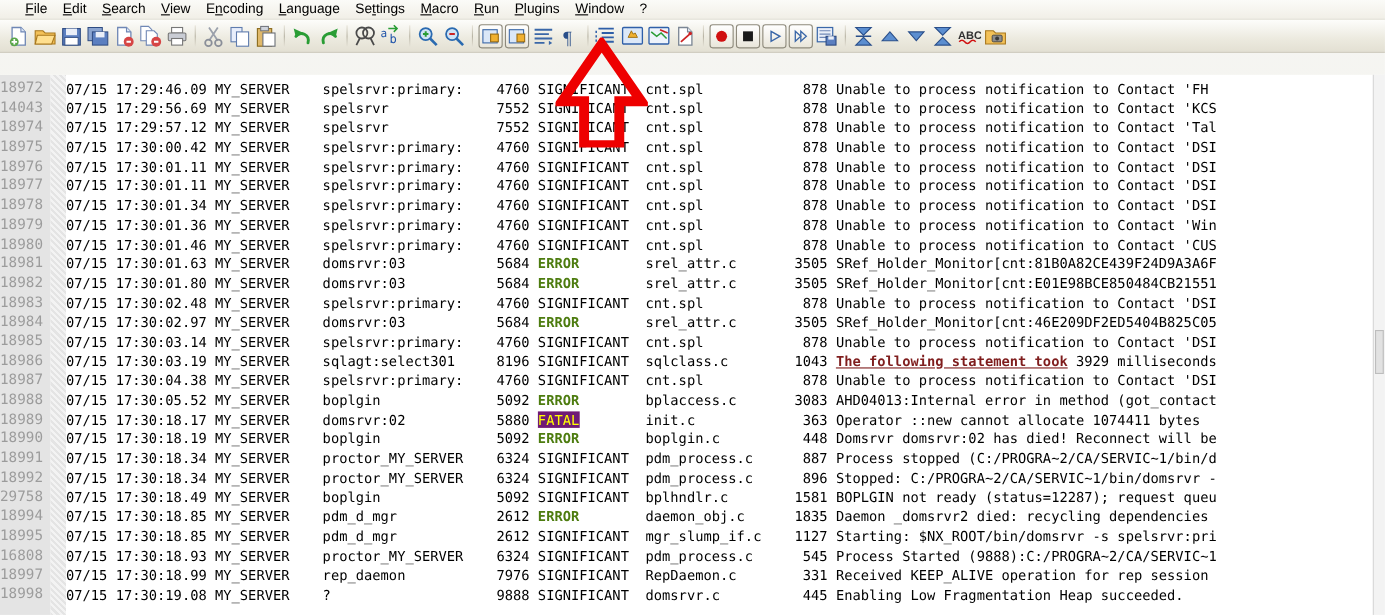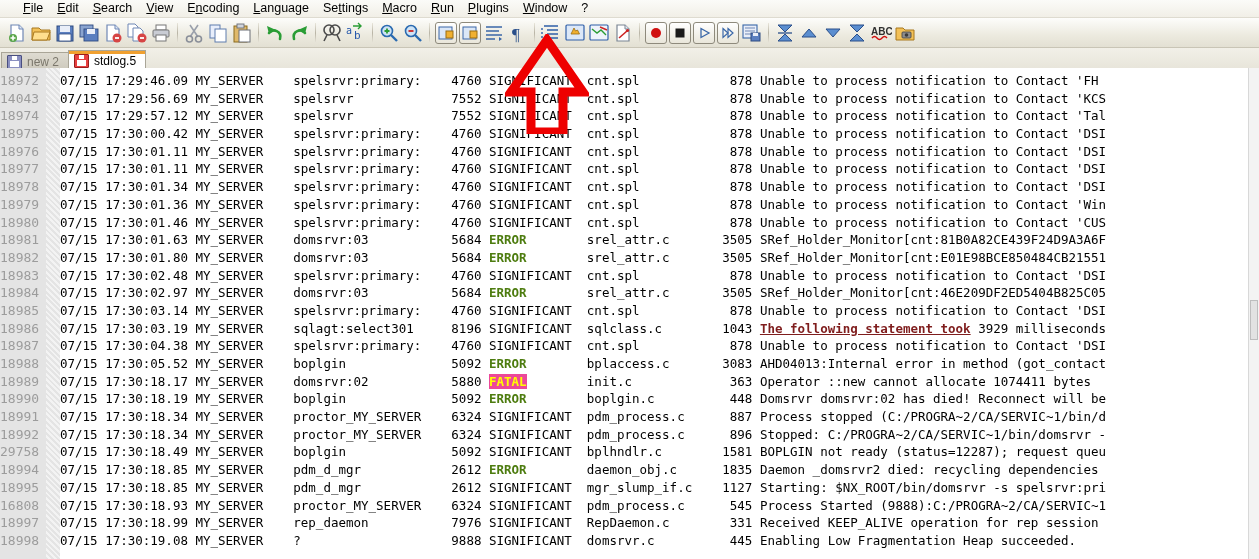--- a/index.html
+++ b/index.html
@@ -62,21 +62,21 @@
           padding-top:4px;box-sizing:border-box;}
   .gutter .ln{height:17.7px;line-height:17.7px;padding-right:7px;white-space:nowrap;}
   .foldmargin{width:14px;flex:0 0 14px;
      background:repeating-linear-gradient(45deg,#e4e4e4 0 2px,#f3f3f3 2px 4px);}
   .codewrap{position:relative;flex:1 1 auto;overflow:hidden;background:#fff;}
   .code{position:absolute;left:0;top:0;padding-top:4px;
         font-family:"DejaVu Sans Mono","Liberation Mono",monospace;
         font-size:12.5px;color:#000;white-space:pre;}
   .code .row{height:17.7px;line-height:17.7px;white-space:pre;}
   .sev-error{color:#4d7c0f;font-weight:bold;}
-  .sev-fatal{color:#ffff00;background:#ec4899;font-weight:bold;}
+  .sev-fatal{color:#ffff00;background:#701a75;font-weight:normal;}
   .hl-blue{color:#7f1d1d;font-weight:bold;text-decoration:underline;}
 
   
   .vscroll{position:absolute;right:0;top:68px;bottom:0;width:10px;
            background:#f3f3f3;border-left:1px solid #d8d8d8;}
   .vthumb{position:absolute;left:1px;right:1px;top:232px;height:38px;
           background:#e2e2e2;border:1px solid #bdbdbd;}
 
   
   .arrow{position:absolute;left:505px;top:34px;width:84px;height:100px;
@@ -371,30 +371,20 @@
 
     <span class="tb">
         <svg width="22" height="22" viewBox="0 0 22 22">
           <path d="M2 6h7l2 2h9v10H2z" fill="#f3c158" stroke="#a8781e" stroke-width="1"></path>
           <rect x="8" y="10" width="9" height="6" rx="1" fill="#8d8d8d" stroke="#4a4a4a" stroke-width=".9"></rect>
           <circle cx="12.5" cy="13" r="1.8" fill="#3a3a3a"></circle>
         </svg>
       </span>
   </div>
 
-  <div class="tabbar">
-    <div class="tab inactive">
-      <span class="floppy blue"></span>
-      <span>new  2</span>
-    </div>
-    <div class="tab active">
-      <span class="floppy red"></span>
-      <span>stdlog.5</span>
-    </div>
-  </div>
 
   <div class="editor">
     <div class="gutter" id="gutter">
         <div class="ln">18972</div>
         <div class="ln">14043</div>
         <div class="ln">18974</div>
         <div class="ln">18975</div>
         <div class="ln">18976</div>
         <div class="ln">18977</div>
         <div class="ln">18978</div>

